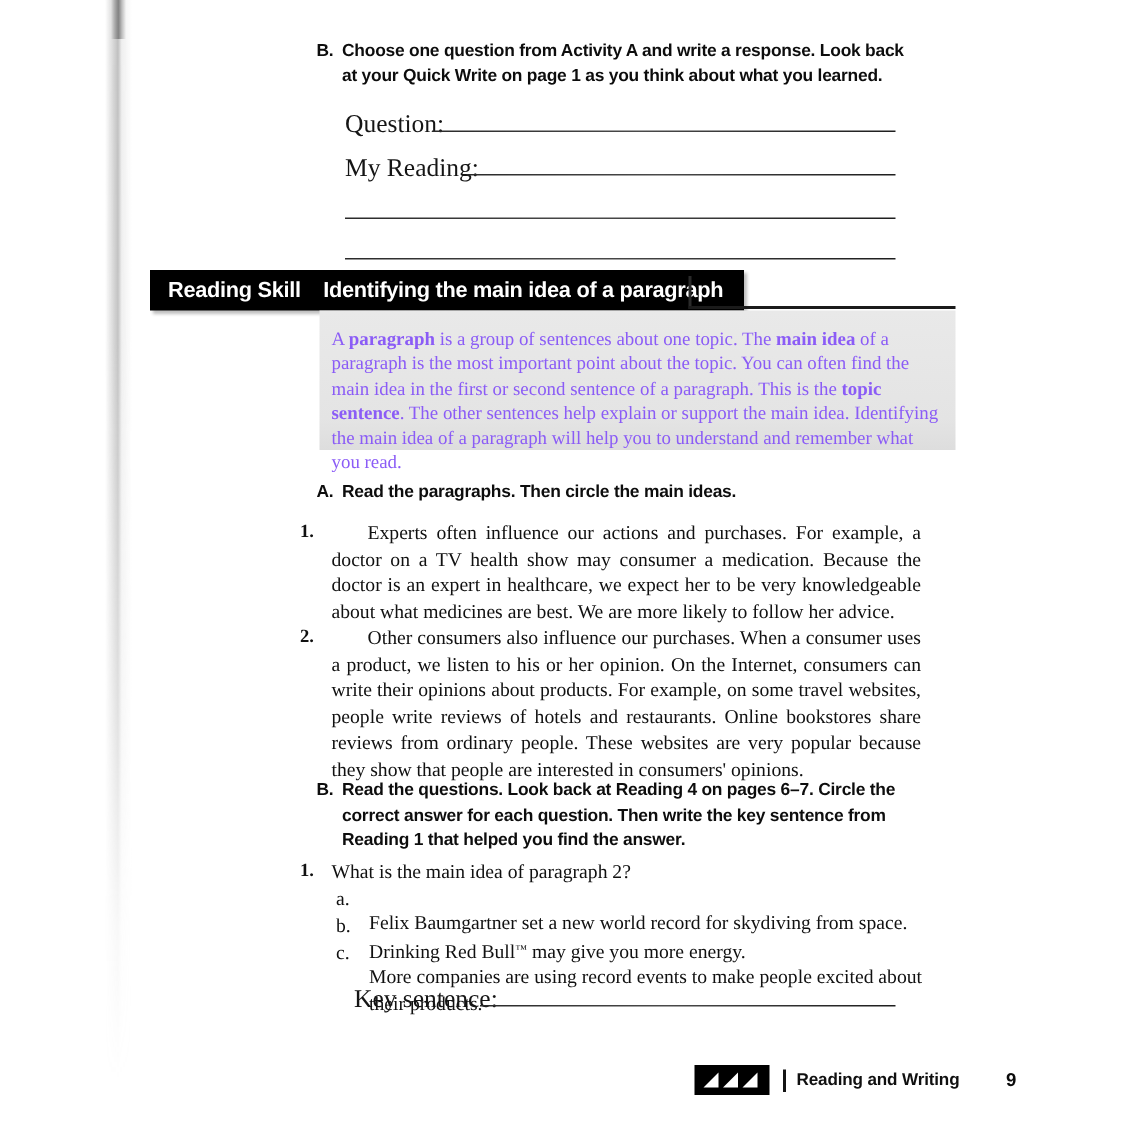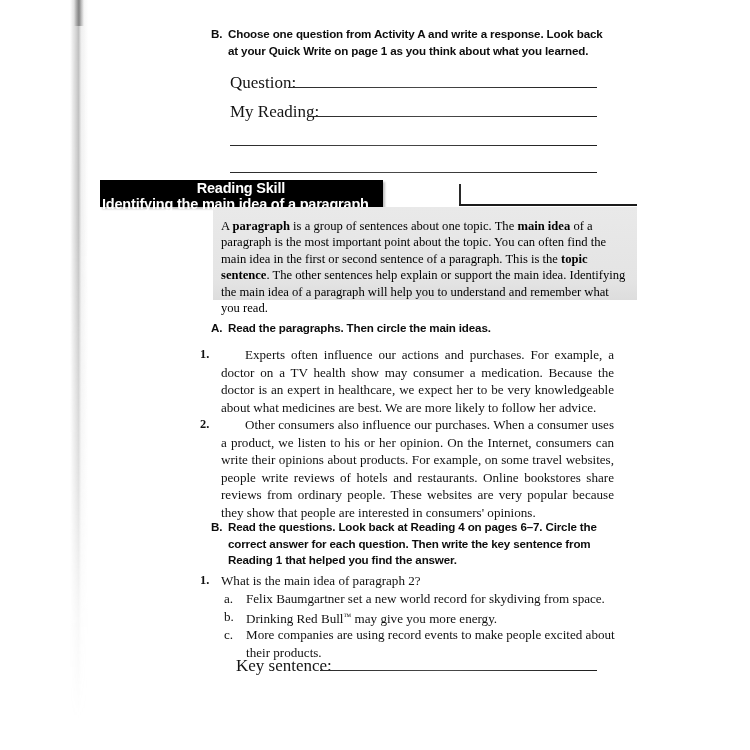--- a/index.html
+++ b/index.html
@@ -100,21 +100,20 @@
   
   .skill-banner {
     position: absolute;
     left: 100px;
     top: 180px;
     height: 27px;
     background: #000000;
     display: flex;
     align-items: center;
     box-shadow: 2px 2px 2px rgba(0,0,0,0.25);
-    flex-direction: column;
   }
   .skill-banner .skill-tag {
     font-family: "Liberation Sans", "DejaVu Sans", sans-serif;
     font-weight: bold;
     font-size: 14.5px;
     color: #ffffff;
     padding: 0 13px 0 12px;
     letter-spacing: -0.2px;
     white-space: nowrap;
   }
@@ -155,21 +154,21 @@
     background: linear-gradient(to bottom, #e9e9e9 0%, #e4e4e4 78%, #dddddd 100%);
   }
   .skill-box-text {
     position: absolute;
     left: 221px;
     top: 218px;
     width: 408px;
     font-family: "Liberation Serif", "DejaVu Serif", serif;
     font-size: 12.6px;
     line-height: 16.4px;
-    color: #000000;
+    color: #8b5cf6;
   }
   .skill-box-text b { font-weight: bold; }
 
   
   .para-block {
     position: absolute;
     font-family: "Liberation Serif", "DejaVu Serif", serif;
     font-size: 13.1px;
     line-height: 17.6px;
     color: #111111;
@@ -209,21 +208,21 @@
     font-family: "Liberation Serif", "DejaVu Serif", serif;
     font-size: 13.1px;
     line-height: 17.5px;
     color: #111111;
   }
   .choice .clet {
     position: absolute;
     left: 0;
     top: 0;
   }
-  .choice .ctext { display: block; padding-left: 22px; }
+  .choice .ctext { display: block; padding-left: 22px; margin-top: 16px; }
   .choice sup {
     font-size: 8px;
     vertical-align: 0.45em;
     letter-spacing: 0;
   }
 
   
   .footer {
     position: absolute;
     left: 463px;
@@ -341,15 +340,25 @@
     </div>
 
     <div class="choice" style="left:224px; top:626px; width:392px;">
       <span class="clet">c.</span>
       <span class="ctext">More companies are using record events to make people excited about their products.</span>
     </div>
 
     <span class="field-label" style="left:236px; top:656px;">Key sentence:</span>
     <div class="rule soft" style="left:320px; top:670px; width:277px;"></div>
 
+    <div class="footer">
+      <span class="footer-logo">
+        <span class="tri t1"></span>
+        <span class="tri t2"></span>
+        <span class="tri t3"></span>
+      </span>
+      <span class="footer-sep"></span>
+      <span class="footer-text">Reading and Writing</span>
+      <span class="footer-page">9</span>
+    </div>
 
   </div>
 </div>
 
 </body></html>

